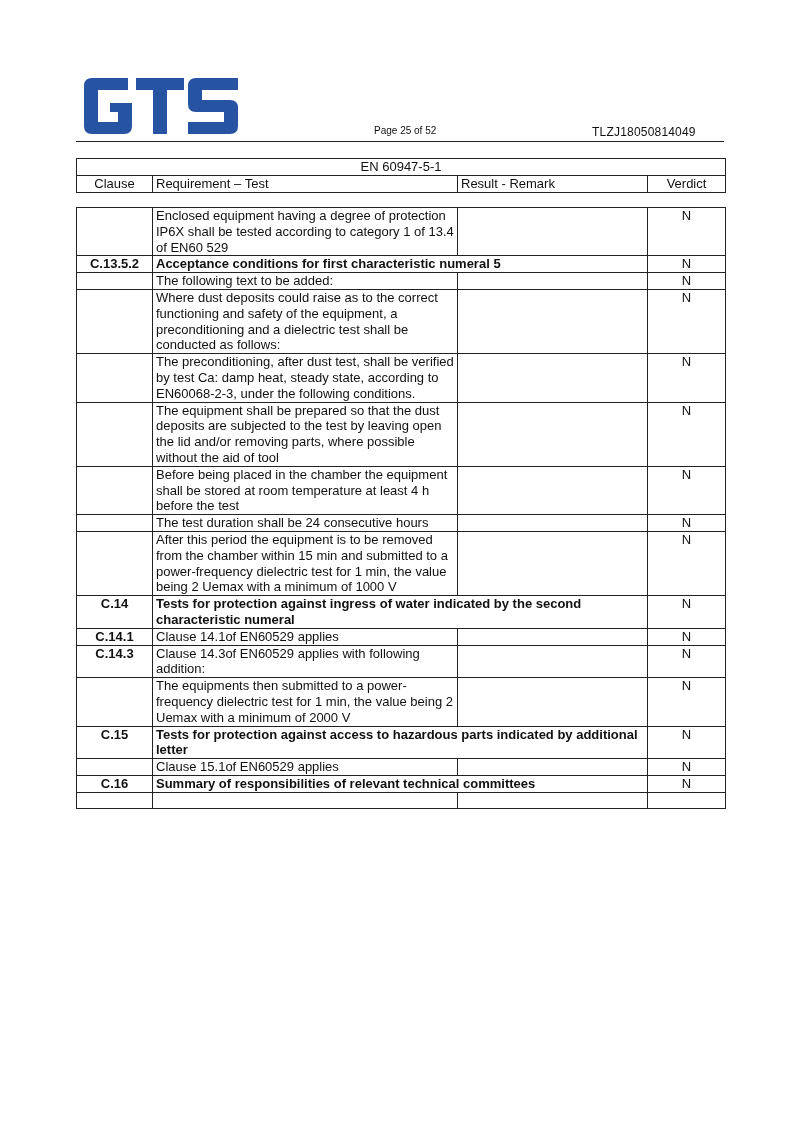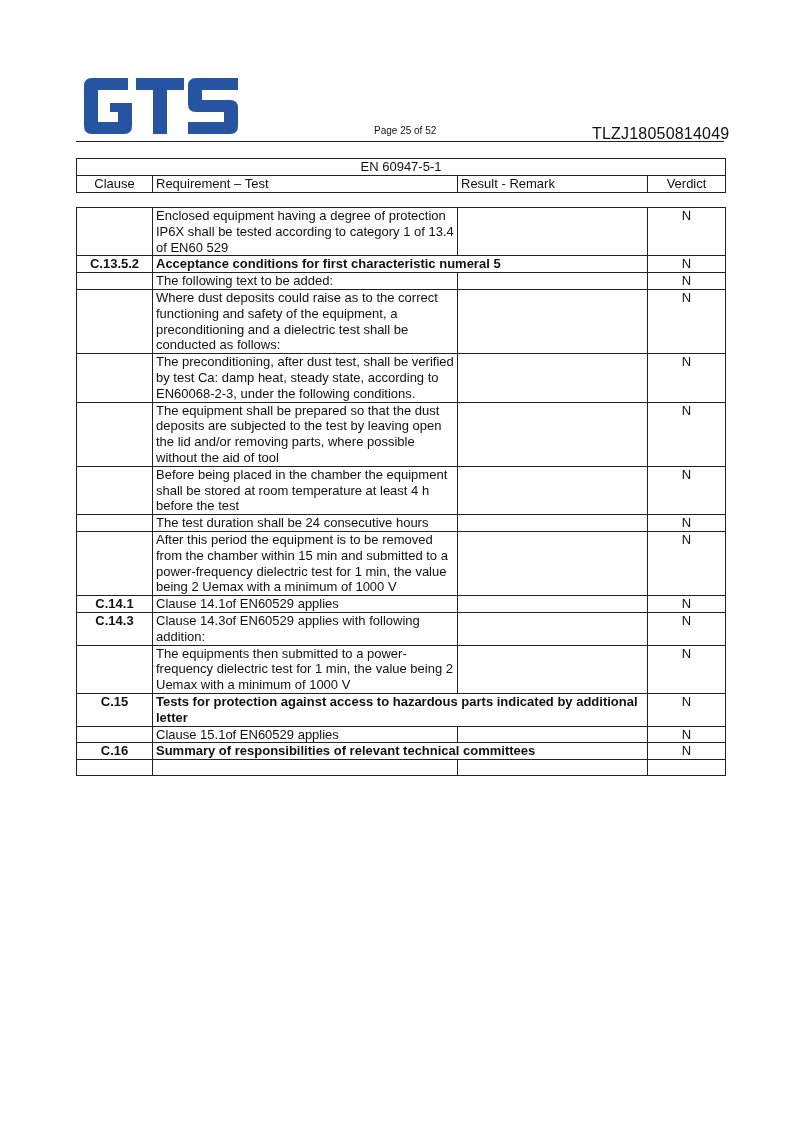--- a/index.html
+++ b/index.html
@@ -1,19 +1,19 @@
 <!DOCTYPE html>
 <html><head>
 <meta charset="utf-8">
 <style>
   html, body { margin: 0; padding: 0; background: #ffffff; }
   body { width: 800px; height: 1132px; position: relative; font-family: "Liberation Sans", sans-serif; color: #111; }
   .logo { position: absolute; left: 84px; top: 78px; width: 154px; height: 56px; }
   .page-num { position: absolute; left: 374px; top: 125px; font-size: 10px; }
-  .report-id { position: absolute; left: 592px; top: 125px; font-size: 16px; letter-spacing: 0.2px; }
+  .report-id { position: absolute; left: 592px; top: 125px; font-size: 12px; letter-spacing: 0.2px; }
   .rule { position: absolute; left: 76px; top: 141px; width: 648px; height: 1px; background: #222; }
   table { border-collapse: collapse; position: absolute; left: 76px; width: 649px; table-layout: fixed; font-size: 13px; }
   td { border: 1px solid #222; padding: 0 3px; vertical-align: top; line-height: 15.8px; }
   .hdr { top: 158px; }
   .hdr td { line-height: 16px; }
   .hdr .title { text-align: center; }
   .main { top: 207px; }
   .c-clause { width: 70px; font-weight: bold; text-align: center; }
   .c-req { width: 298px; margin-top: 32px; }
   .c-res { width: 183px; }
@@ -115,34 +115,39 @@
         <td class="c-res"></td>
         <td class="c-ver">N</td>
       </tr>
       <tr>
         <td class="c-clause"></td>
         <td class="c-req">After this period the equipment is to be removed from the chamber within 15 min and submitted to a power-frequency dielectric test for 1 min, the value being 2 Uemax with a minimum of 1000 V</td>
         <td class="c-res"></td>
         <td class="c-ver">N</td>
       </tr>
       <tr>
+        <td class="c-clause">C.14</td>
+        <td class="c-req bold" colspan="2">Tests for protection against ingress of water indicated by the second characteristic numeral</td>
+        <td class="c-ver">N</td>
+      </tr>
+      <tr>
         <td class="c-clause">C.14.1</td>
         <td class="c-req">Clause 14.1of EN60529 applies</td>
         <td class="c-res"></td>
         <td class="c-ver">N</td>
       </tr>
       <tr>
         <td class="c-clause">C.14.3</td>
         <td class="c-req">Clause 14.3of EN60529 applies with following addition:</td>
         <td class="c-res"></td>
         <td class="c-ver">N</td>
       </tr>
       <tr>
         <td class="c-clause"></td>
-        <td class="c-req">The equipments then submitted to a power-frequency dielectric test for 1 min, the value being 2 Uemax with a minimum of 1000 V</td>
+        <td class="c-req">The equipments then submitted to a power-frequency dielectric test for 1 min, the value being 2 Uemax with a minimum of 2000 V</td>
         <td class="c-res"></td>
         <td class="c-ver">N</td>
       </tr>
       <tr>
         <td class="c-clause">C.15</td>
         <td class="c-req bold" colspan="2">Tests for protection against access to hazardous parts indicated by additional letter</td>
         <td class="c-ver">N</td>
       </tr>
       <tr>
         <td class="c-clause"></td>

